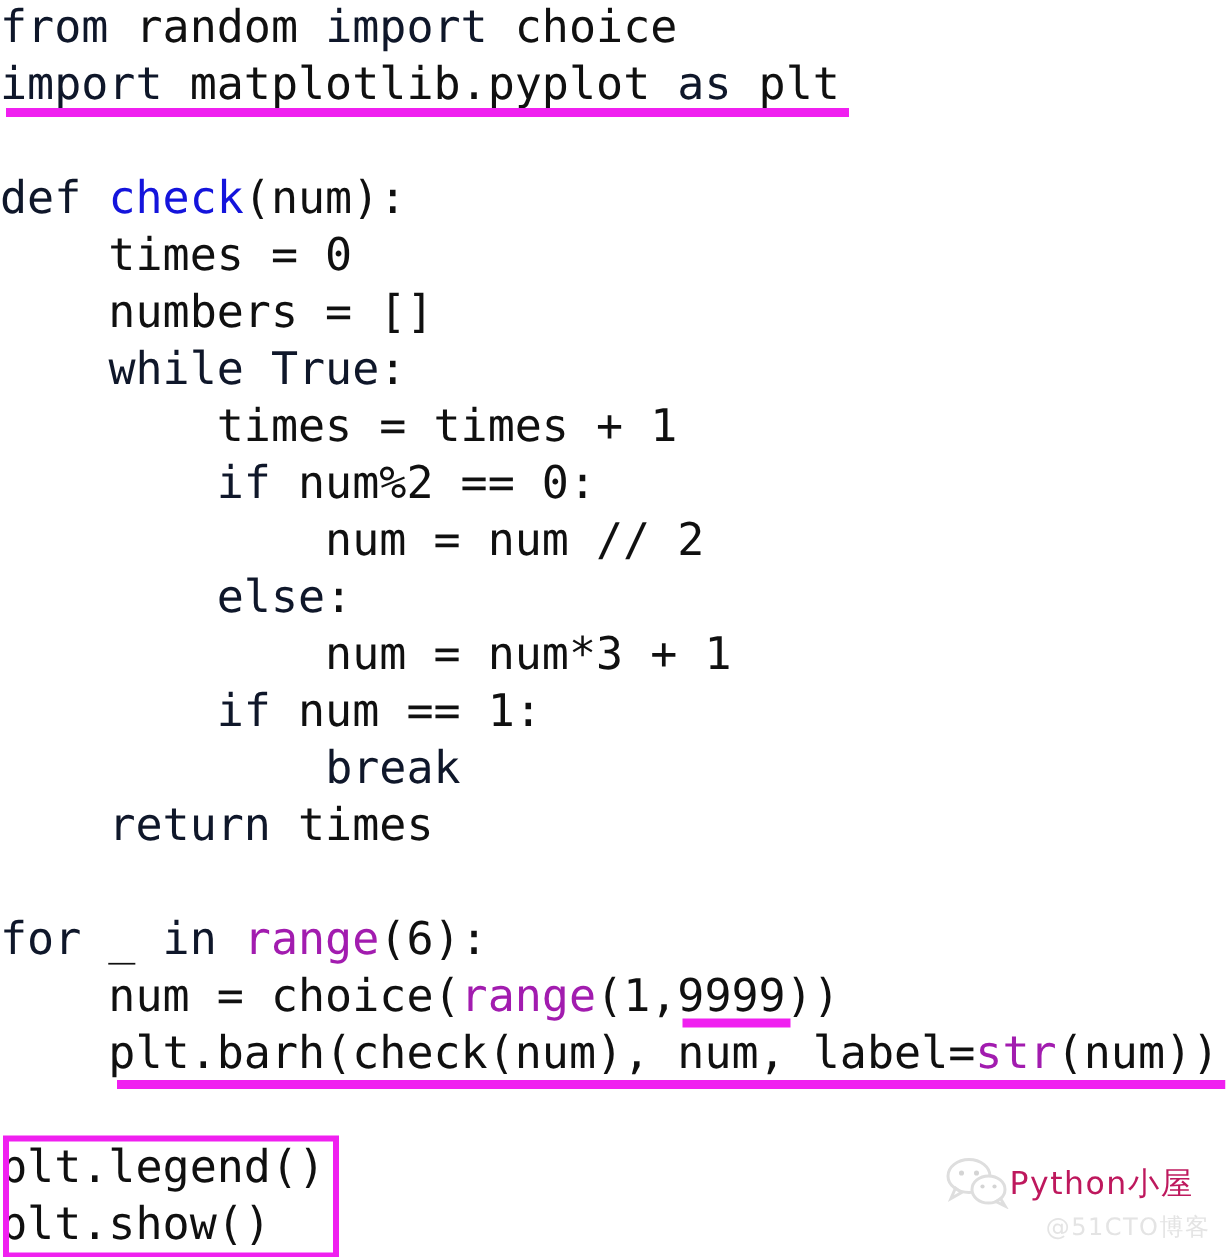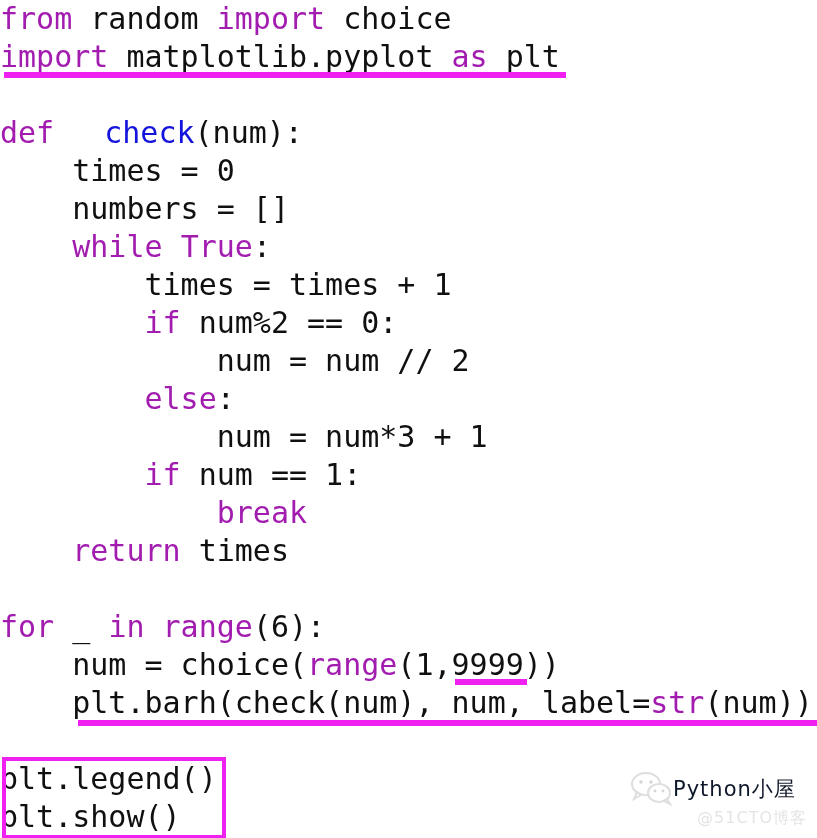--- a/index.html
+++ b/index.html
@@ -36,22 +36,22 @@
     white-space: pre;
     color: #101010;
   }
 
   .ln {
     height: 38px;
     white-space: pre;
     position: relative;
   }
 
-  .kw   { color: #a21caf; }   
-  .fn   { color: #1414DC; margin-left: 32px; }   
+  .kw   { color: #0f172a; }   
+  .fn   { color: #1414DC; }   
   .bi   { color: #a21caf; }   
   .pl   { color: #101010; }   
 
   
   .mark {
     position: absolute;
     background: #F020F0;
   }
 
   .box {
@@ -73,21 +73,21 @@
   }
   #wm-row {
     display: flex;
     align-items: center;
     height: 38px;
   }
   #wm-icon { width: 44px; height: 34px; position: relative; flex: 0 0 44px; }
   #wm-title {
     font-family: "DejaVu Sans", "Liberation Sans", sans-serif;
     font-size: 21px;
-    color: #0f172a;
+    color: #be185d;
     letter-spacing: 1px;
     white-space: nowrap;
   }
   #wm-sub {
     font-family: "DejaVu Sans", "Liberation Sans", sans-serif;
     font-size: 16px;
     color: #e4e4e4;
     letter-spacing: 1px;
     text-align: right;
     padding-right: 2px;

